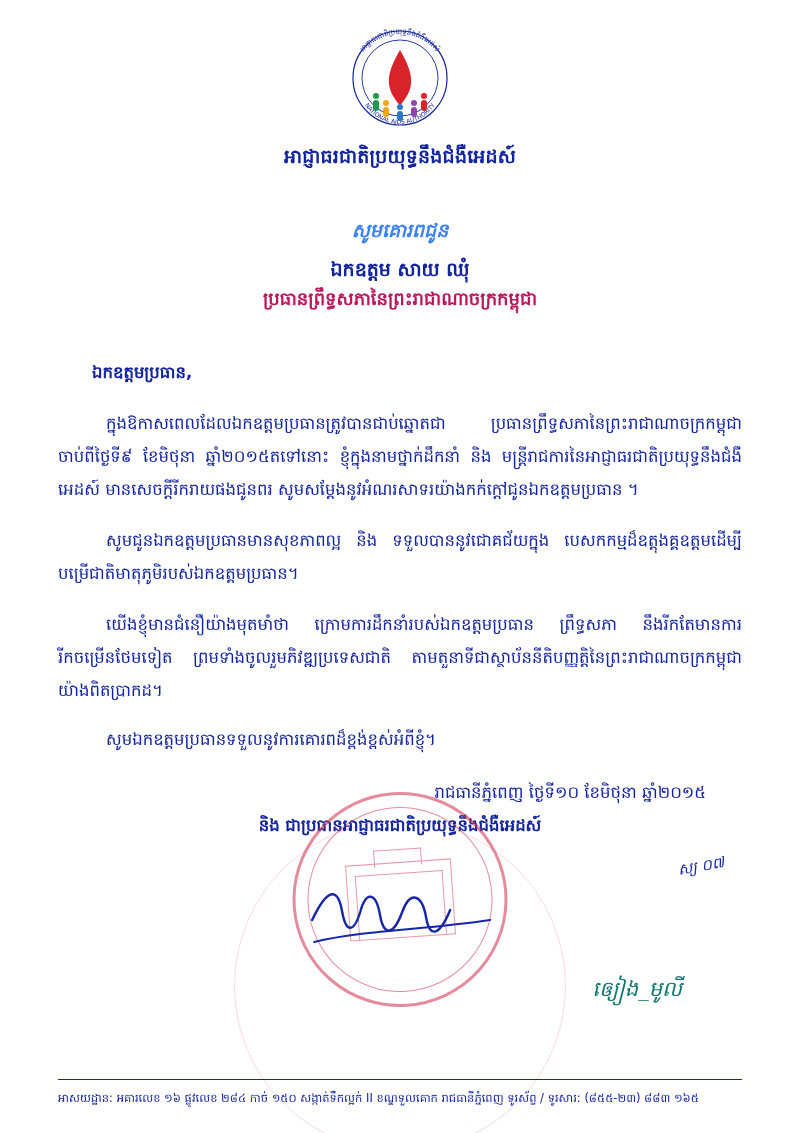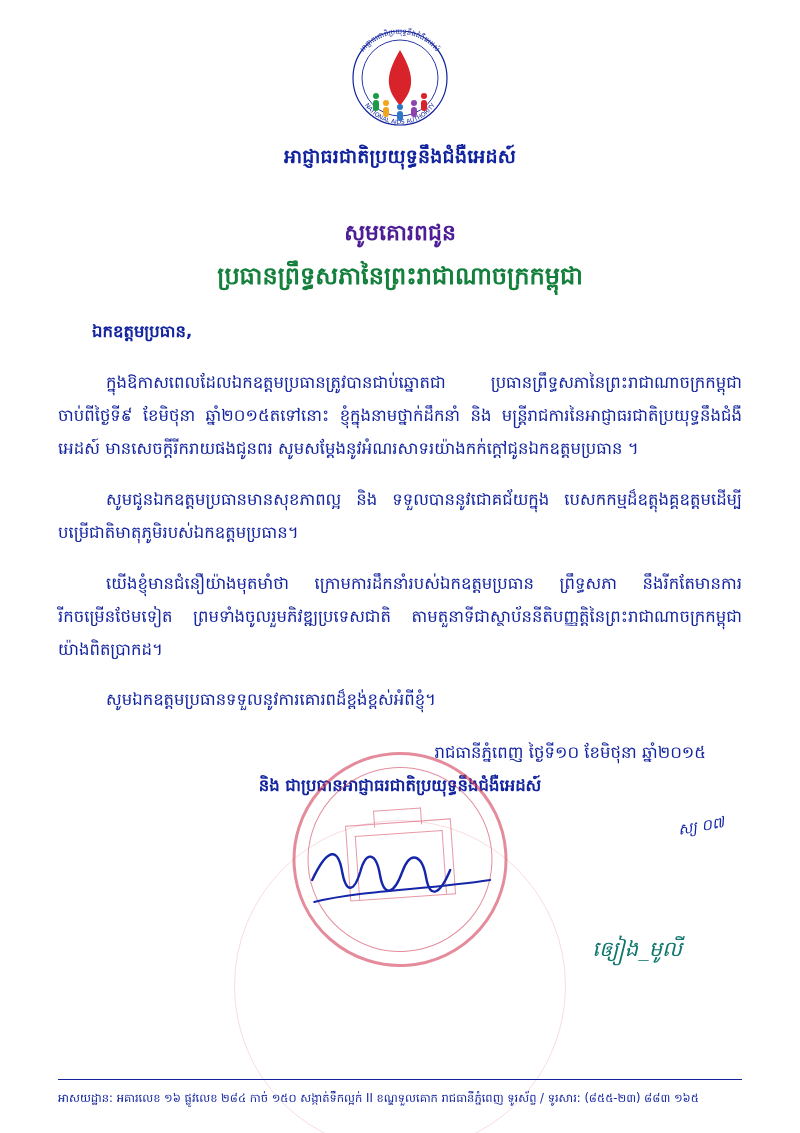--- a/index.html
+++ b/index.html
@@ -45,40 +45,40 @@
     margin-top: 16px;
     letter-spacing: .2px;
   }
 
   .salute-block {
     text-align: center;
     margin-top: 44px;
     line-height: 1.55;
   }
   .salute-line1 {
-    font-size: 22px;
-    color: #4c1d95;
-    font-weight: bold;
+    font-size: 19px;
+    color: #3b82f6;
+    font-weight: bold;
+    font-style: italic;
   }
   .salute-line2 {
     font-size: 19px;
     color: #12239e;
     font-weight: bold;
     margin-top: 10px;
   }
   .salute-line3 {
-    font-size: 24px;
-    color: #15803d;
-    font-weight: bold;
-    margin-top: 8px;
+    font-size: 18px;
+    color: #be185d;
+    font-weight: bold;
   }
 
   
   .body-block {
-    margin-top: 20px;
+    margin-top: 43px;
     color: #12239e;
     font-size: 16.5px;
     line-height: 2.0;
   }
   .addressee {
     margin-left: 34px;
     font-weight: bold;
     font-size: 16.5px;
   }
   .para {
@@ -257,20 +257,21 @@
           <rect x="79" y="76" width="6" height="11" rx="3" fill="#d8232a"></rect>
         </g>
       </svg>
     </div>
   </div>
 
   <div class="org-name">អាជ្ញាធរជាតិប្រយុទ្ធនឹងជំងឺអេដស៍</div>
 
   <div class="salute-block">
     <div class="salute-line1">សូមគោរពជូន</div>
+    <div class="salute-line2">ឯកឧត្តម សាយ ឈុំ</div>
     <div class="salute-line3">ប្រធានព្រឹទ្ធសភានៃព្រះរាជាណាចក្រកម្ពុជា</div>
   </div>
 
   <div class="body-block">
     <div class="addressee">ឯកឧត្តមប្រធាន,</div>
     <p class="para">ក្នុងឱកាសពេលដែលឯកឧត្តមប្រធានត្រូវបានជាប់ឆ្នោតជា    ប្រធានព្រឹទ្ធសភានៃព្រះរាជាណាចក្រកម្ពុជា ចាប់ពីថ្ងៃទី៩ ខែមិថុនា ឆ្នាំ២០១៥តទៅនោះ ខ្ញុំក្នុងនាមថ្នាក់ដឹកនាំ និង មន្ត្រីរាជការនៃអាជ្ញាធរជាតិប្រយុទ្ធនឹងជំងឺអេដស៍ មានសេចក្តីរីករាយផងជូនពរ សូមសម្តែងនូវអំណរសាទរយ៉ាងកក់ក្តៅជូនឯកឧត្តមប្រធាន ។</p>
     <p class="para">សូមជូនឯកឧត្តមប្រធានមានសុខភាពល្អ        និង  ទទួលបាននូវជោគជ័យក្នុង បេសកកម្មដ៏ឧត្តុងគ្គឧត្តមដើម្បីបម្រើជាតិមាតុភូមិរបស់ឯកឧត្តមប្រធាន។</p>
     <p class="para">យើងខ្ញុំមានជំនឿយ៉ាងមុតមាំថា ក្រោមការដឹកនាំរបស់ឯកឧត្តមប្រធាន ព្រឹទ្ធសភា នឹងរីកតែមានការរីកចម្រើនថែមទៀត ព្រមទាំងចូលរួមភិវឌ្ឍប្រទេសជាតិ តាមតួនាទីជាស្ថាប័ននីតិបញ្ញត្តិនៃព្រះរាជាណាចក្រកម្ពុជា យ៉ាងពិតប្រាកដ។</p>
     <p class="para tight">សូមឯកឧត្តមប្រធានទទួលនូវការគោរពដ៏ខ្ពង់ខ្ពស់អំពីខ្ញុំ។</p>
   </div>

